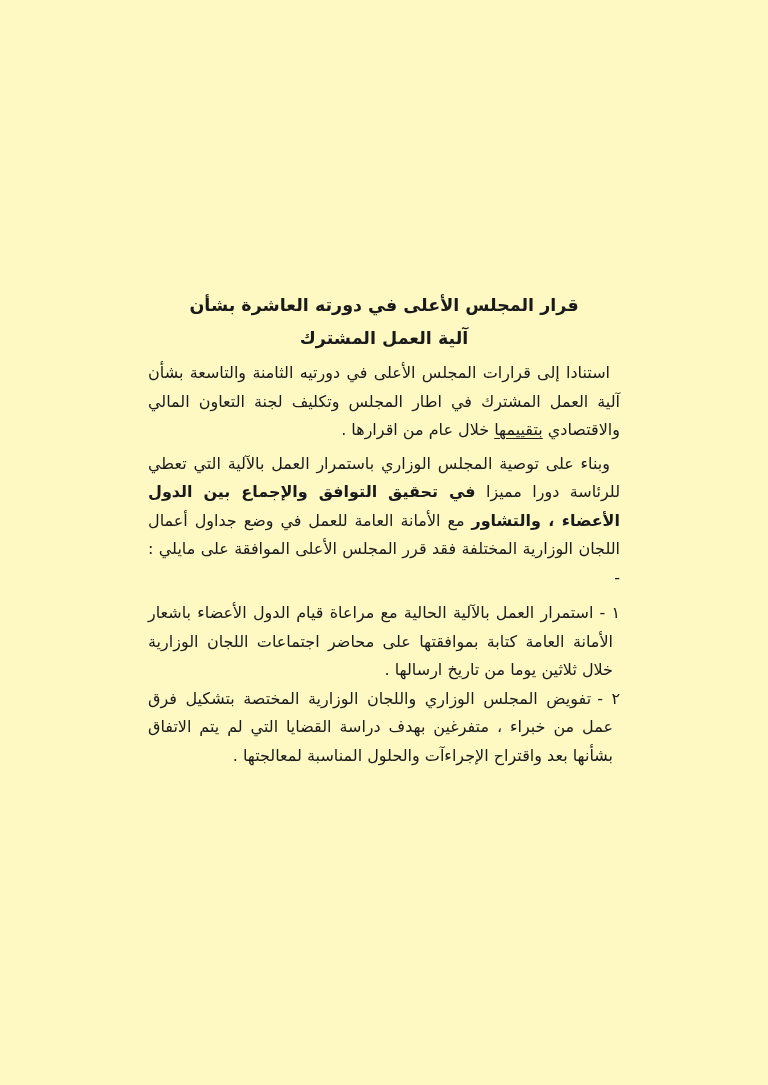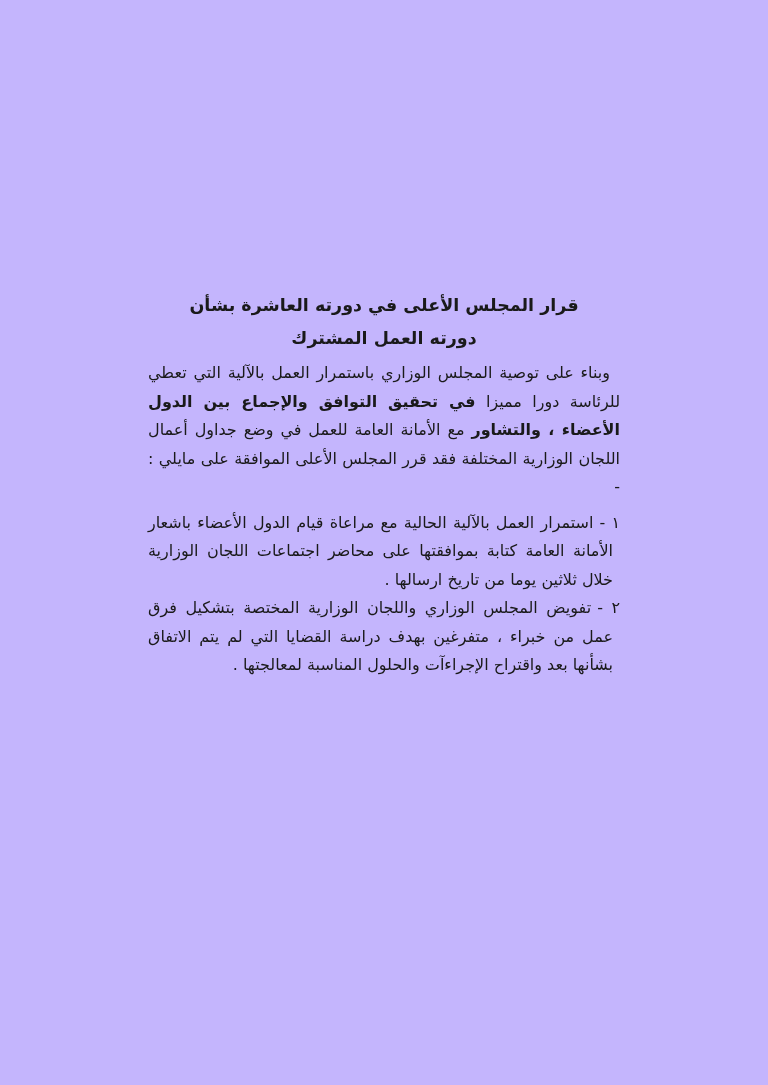--- a/index.html
+++ b/index.html
@@ -7,21 +7,21 @@
     width: 768px;
     height: 1085px;
     background: #ffffff;
     overflow: hidden;
     font-family: "DejaVu Sans", sans-serif;
   }
   .sheet {
     position: relative;
     width: 768px;
     height: 1085px;
-    background: #c4b5fd;
+    background: #fef9c3;
   }
   .doc {
     position: absolute;
     top: 289px;
     left: 148px;
     width: 472px;
     direction: rtl;
     color: #1a1a1a;
     font-size: 16px;
     line-height: 28.5px;
@@ -55,23 +55,24 @@
   .b { font-weight: bold; }
 </style>
 </head>
 <body style="background: rgb(255, 255, 255);">
 
 <div class="sheet">
   <div class="doc" lang="ar" dir="rtl" style="color: rgb(26, 26, 26);">
 
     <h1 class="title">
         <span class="tline">قرار المجلس الأعلى في دورته العاشرة بشأن</span>
-        <span class="tline">دورته العمل المشترك</span>
+        <span class="tline">آلية العمل المشترك</span>
       </h1>
 
+    <p class="para"><span>استنادا إلى قرارات المجلس الأعلى في دورتيه الثامنة والتاسعة بشأن آلية العمل المشترك في اطار المجلس وتكليف لجنة التعاون المالي والاقتصادي </span><span class="u">بتقييمها</span><span> خلال عام من اقرارها .</span></p>
 
     <p class="para"><span>وبناء على توصية المجلس الوزاري باستمرار العمل بالآلية التي تعطي للرئاسة دورا مميزا </span><span class="b">في تحقيق التوافق والإجماع بين الدول الأعضاء ، والتشاور</span><span> مع الأمانة العامة للعمل في وضع جداول أعمال اللجان الوزارية المختلفة فقد قرر المجلس الأعلى الموافقة على مايلي : -</span></p>
 
     <div class="items">
 
       <div class="item"><span class="marker">١ -</span><span class="u"></span><span>استمرار العمل بالآلية الحالية مع مراعاة قيام الدول الأعضاء باشعار الأمانة العامة كتابة بموافقتها على محاضر اجتماعات اللجان الوزارية خلال ثلاثين يوما من تاريخ ارسالها .</span></div>
 
       <div class="item"><span class="marker">٢ -</span><span class="u"></span><span>تفويض المجلس الوزاري واللجان الوزارية المختصة بتشكيل فرق عمل من خبراء ، متفرغين بهدف دراسة القضايا التي لم يتم الاتفاق بشأنها بعد واقتراح الإجراءآت والحلول المناسبة لمعالجتها .</span></div>
 
 

